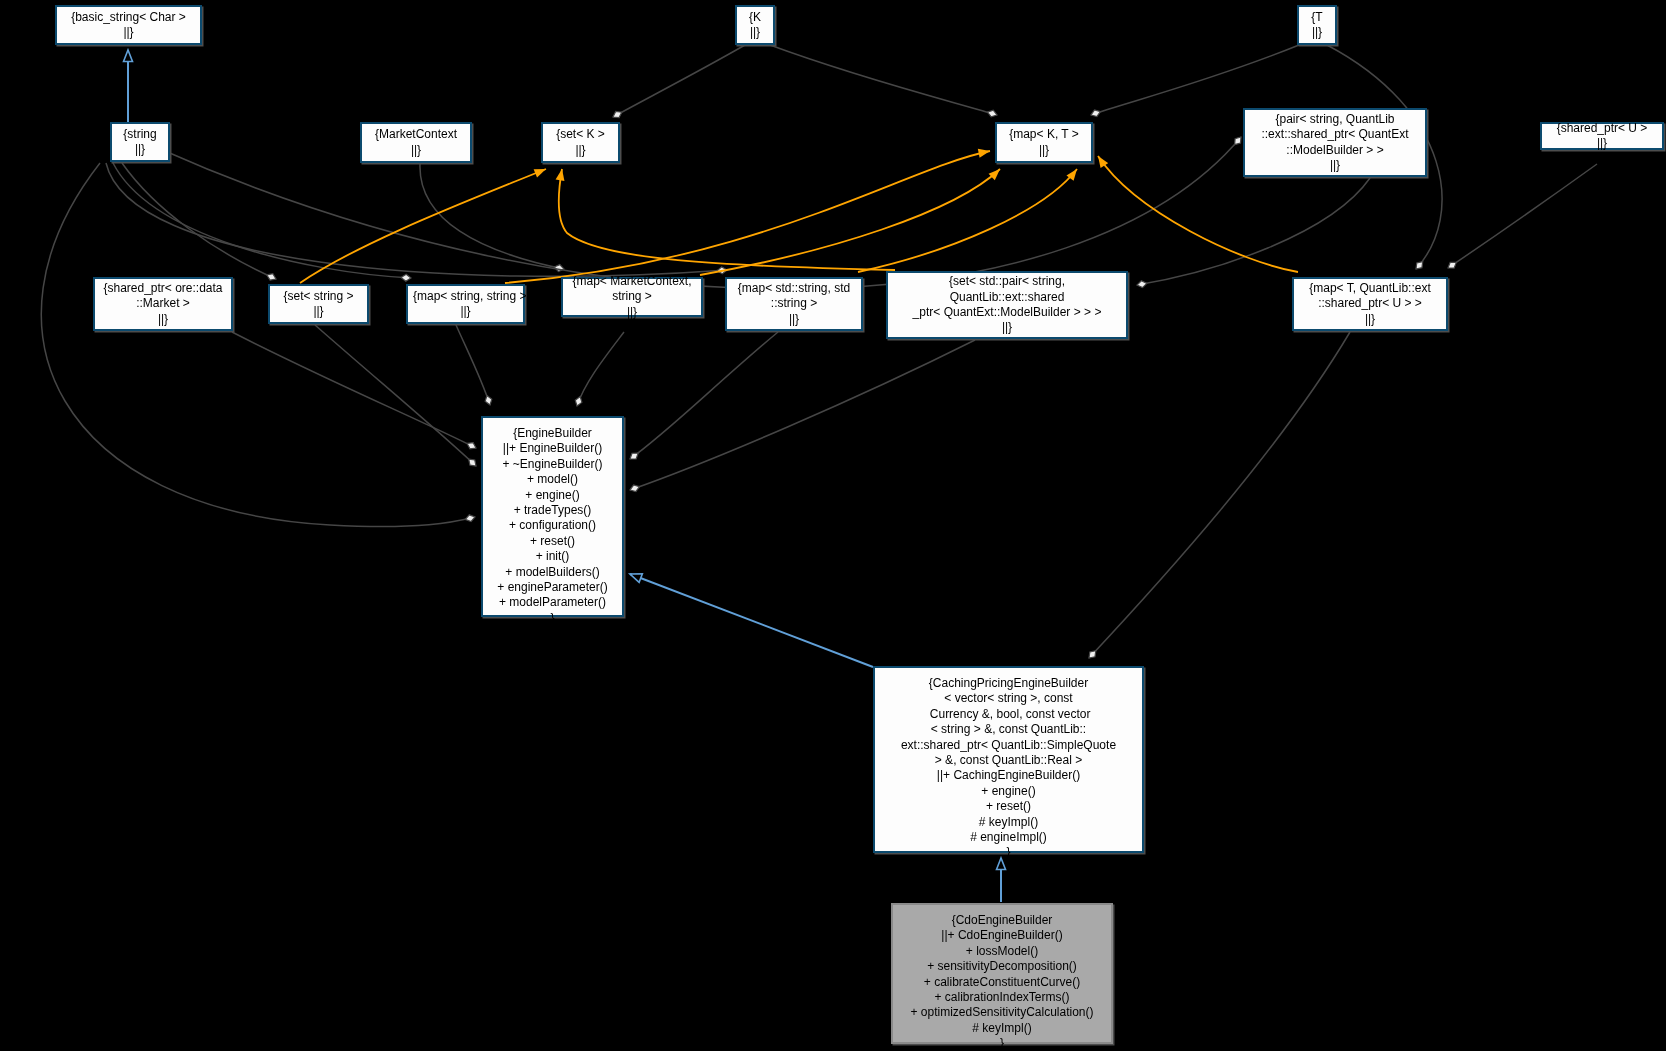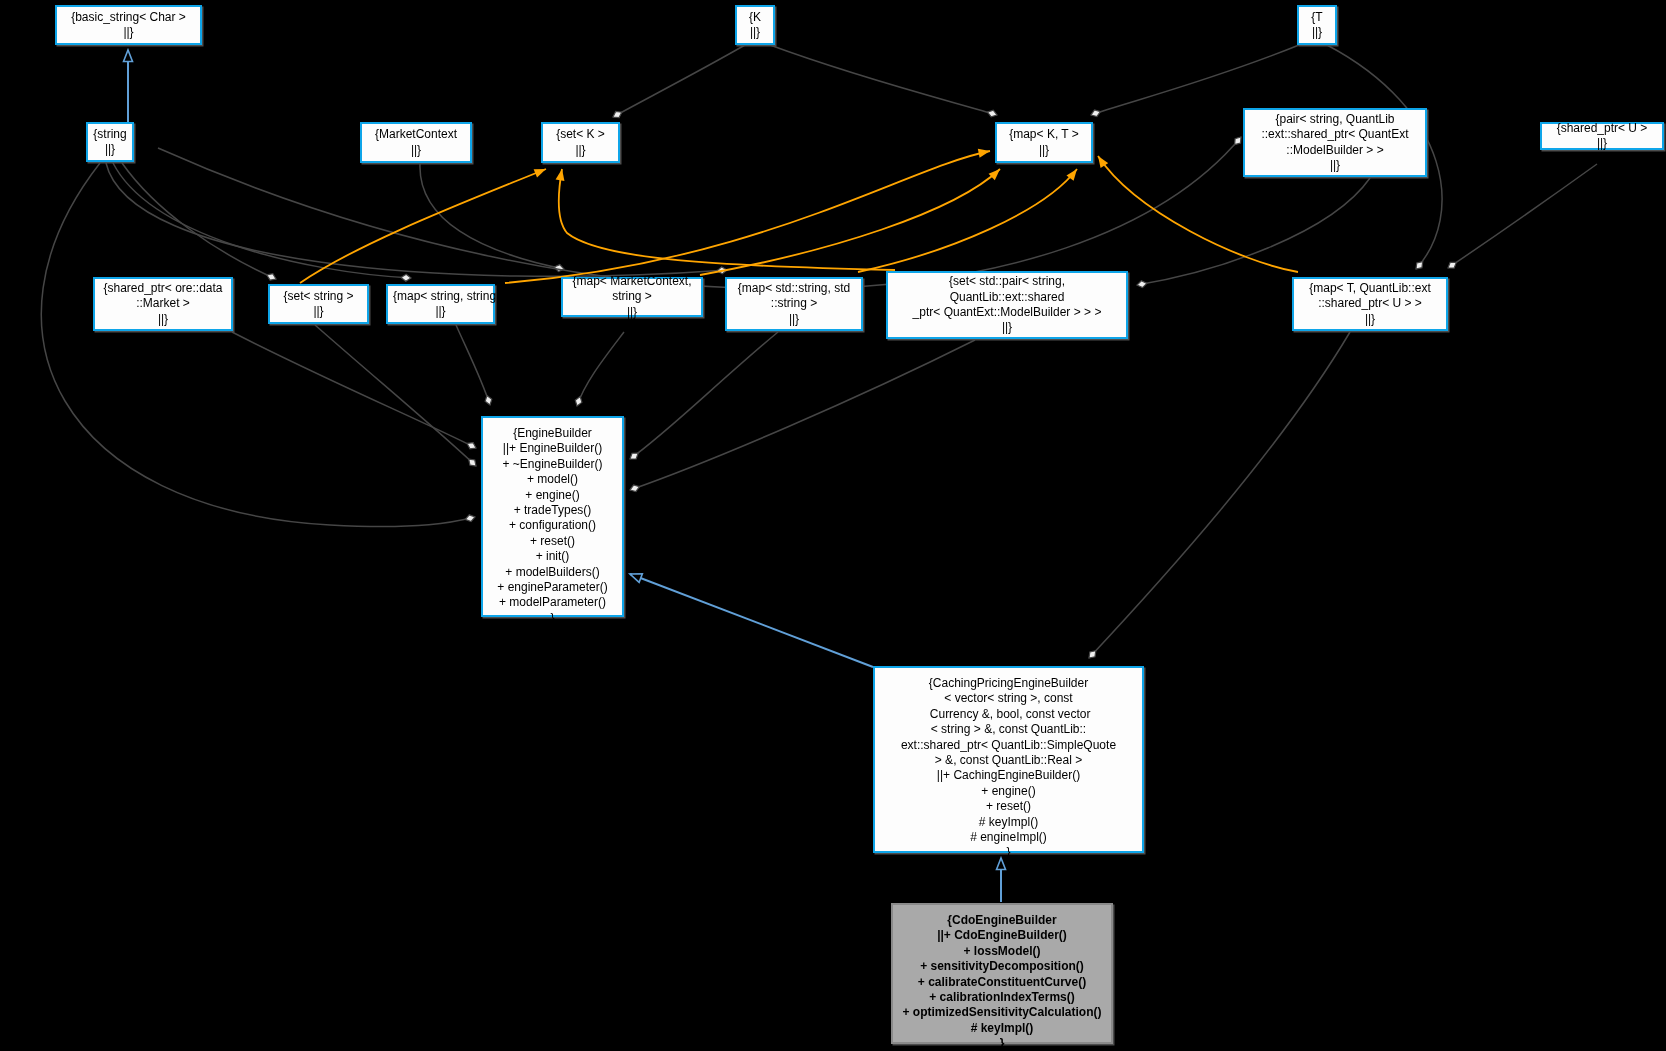--- a/index.html
+++ b/index.html
@@ -1,23 +1,23 @@
 <!DOCTYPE html>
 <html><head>
 <meta charset="utf-8">
 <style>
   html,body{margin:0;padding:0;background:#000;}
   #canvas{position:relative;width:1666px;height:1051px;background:#000;overflow:hidden;
           font-family:"Liberation Sans","DejaVu Sans",sans-serif;}
   #edges{position:absolute;left:0;top:0;z-index:1;}
   .node{position:absolute;z-index:2;box-sizing:border-box;background:#fdfdfd;
-        border:2px solid #0ea5e9;box-shadow:1.5px 1.5px 0 #4d4d4d;
+        border:2px solid #0c4a6e;box-shadow:1.5px 1.5px 0 #4d4d4d;
         color:#000;font-size:12px;display:flex;flex-direction:column;justify-content:center;}
   .node.cls{justify-content:flex-start;padding-top:8px;}
-  .node.sel{background:#a9a9a9;border-color:#8a8a8a;font-weight:bold;}
+  .node.sel{background:#a9a9a9;border-color:#8a8a8a;}
   .ln{line-height:15.4px;white-space:pre;padding:0 5px;}
   .c{text-align:center;}
   .l{text-align:center;}
 </style>
 </head>
 <body>
 
 <div id="canvas">
 
   <svg id="edges" width="1666" height="1051" viewBox="0 0 1666 1051">
@@ -79,21 +79,21 @@
   <div class="node" style="left:735px;top:5px;width:40px;height:40px">
     <div class="ln c">{K</div>
     <div class="ln c">||}</div>
   </div>
 
   <div class="node" style="left:1297px;top:5px;width:40px;height:40px">
     <div class="ln c">{T</div>
     <div class="ln c">||}</div>
   </div>
 
-  <div class="node" style="left:86px;top:122px;width:48px;height:40px">
+  <div class="node" style="left:110px;top:122px;width:60px;height:40px">
     <div class="ln c">{string</div>
     <div class="ln c">||}</div>
   </div>
 
   <div class="node" style="left:360px;top:122px;width:112px;height:41px">
     <div class="ln c">{MarketContext</div>
     <div class="ln c">||}</div>
   </div>
 
   <div class="node" style="left:541px;top:122px;width:79px;height:41px">
@@ -122,21 +122,21 @@
     <div class="ln c">{shared_ptr&lt; ore::data</div>
     <div class="ln c">::Market &gt;</div>
     <div class="ln c">||}</div>
   </div>
 
   <div class="node" style="left:268px;top:284px;width:101px;height:40px">
     <div class="ln c">{set&lt; string &gt;</div>
     <div class="ln c">||}</div>
   </div>
 
-  <div class="node" style="left:386px;top:284px;width:109px;height:40px">
+  <div class="node" style="left:406px;top:284px;width:119px;height:40px">
     <div class="ln c">{map&lt; string, string &gt;</div>
     <div class="ln c">||}</div>
   </div>
 
   <div class="node" style="left:561px;top:277px;width:142px;height:40px">
     <div class="ln c">{map&lt; MarketContext,</div>
     <div class="ln c">string &gt;</div>
     <div class="ln c">||}</div>
   </div>
 

